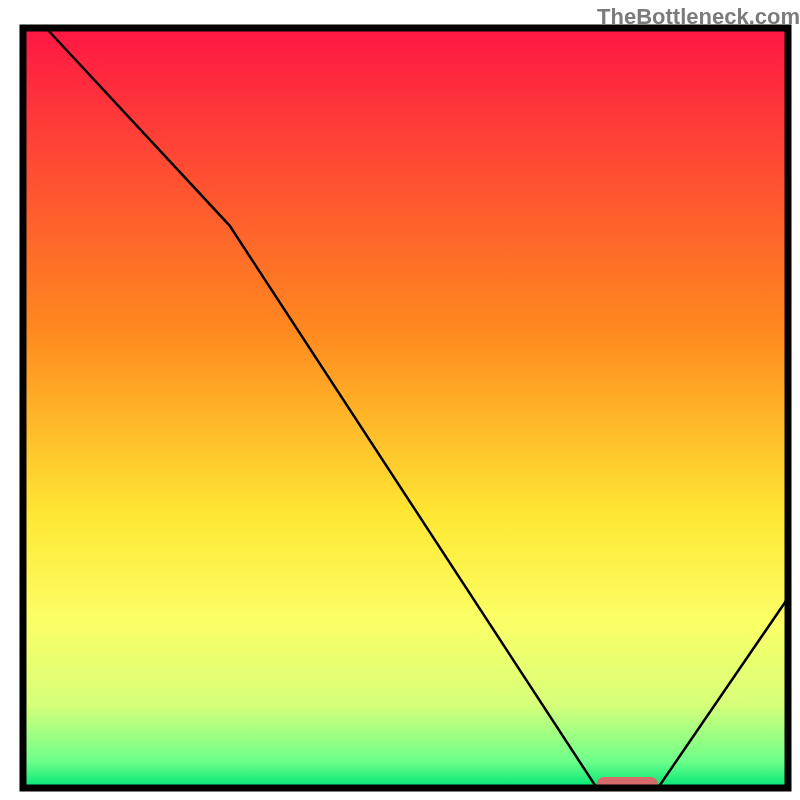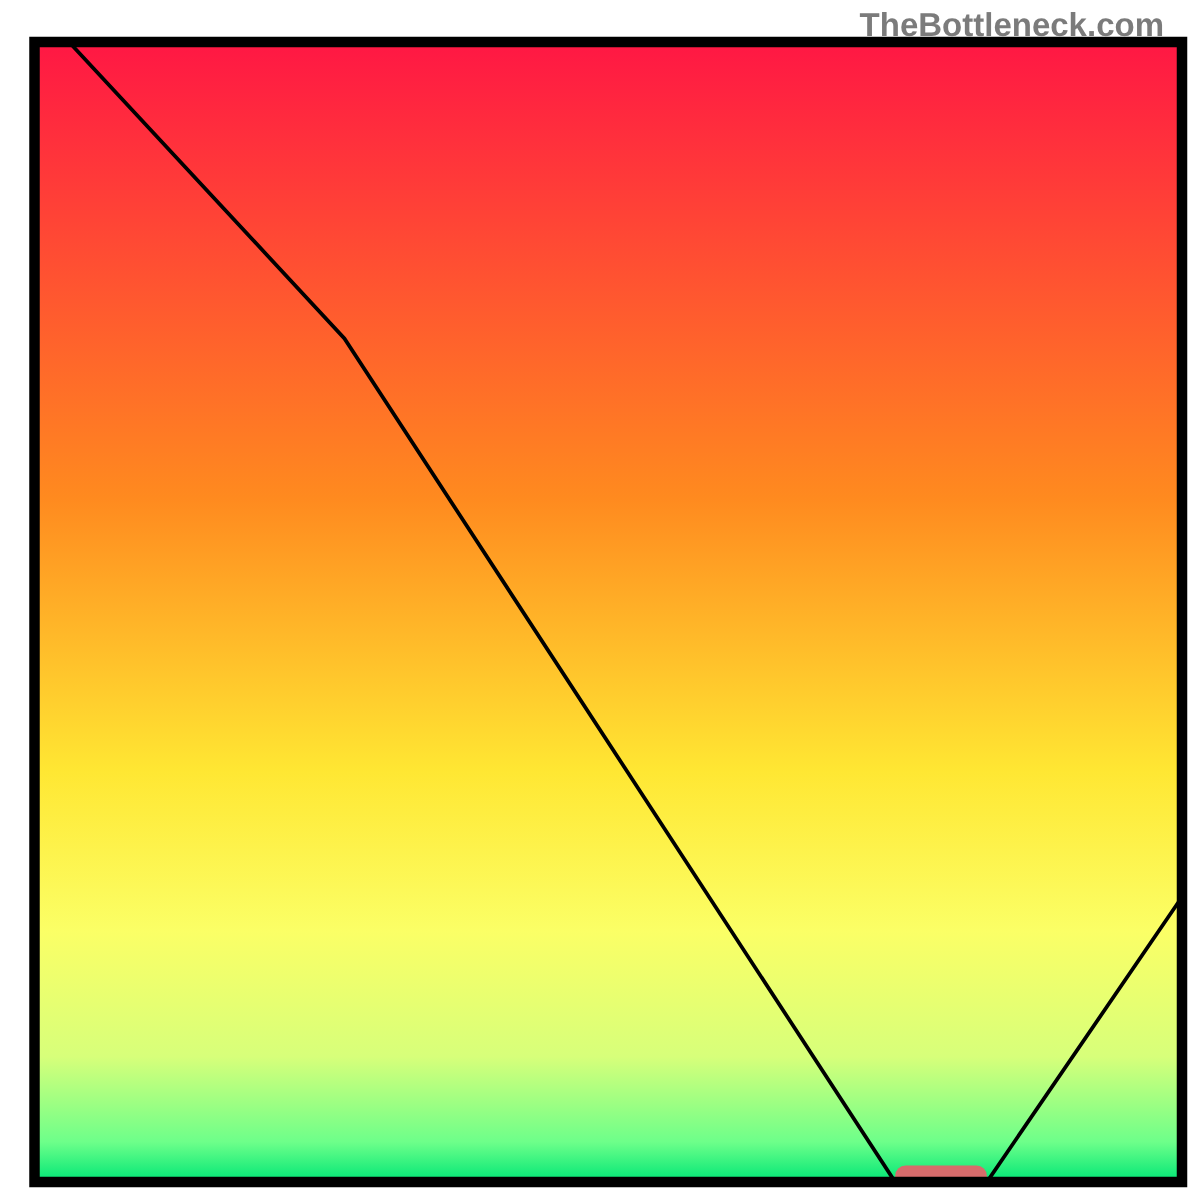--- a/index.html
+++ b/index.html
@@ -12,21 +12,21 @@
     overflow: hidden;
   }
   .chart-container {
     position: relative;
     width: 800px;
     height: 800px;
   }
   .attribution {
     position: absolute;
     top: 4px;
-    right: 24px;
+    right: 0;
     font-size: 22px;
     font-weight: bold;
     color: #7b7b7b;
     z-index: 10;
   }
   svg {
     display: block;
   }
 </style>
 </head>

